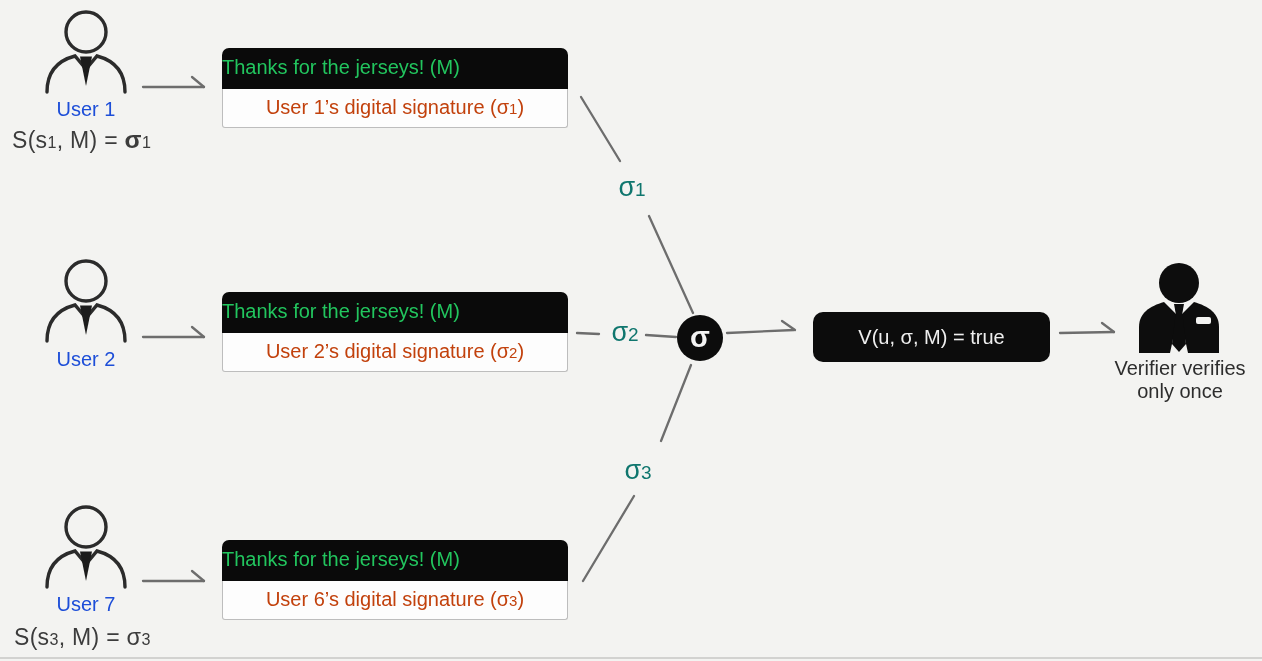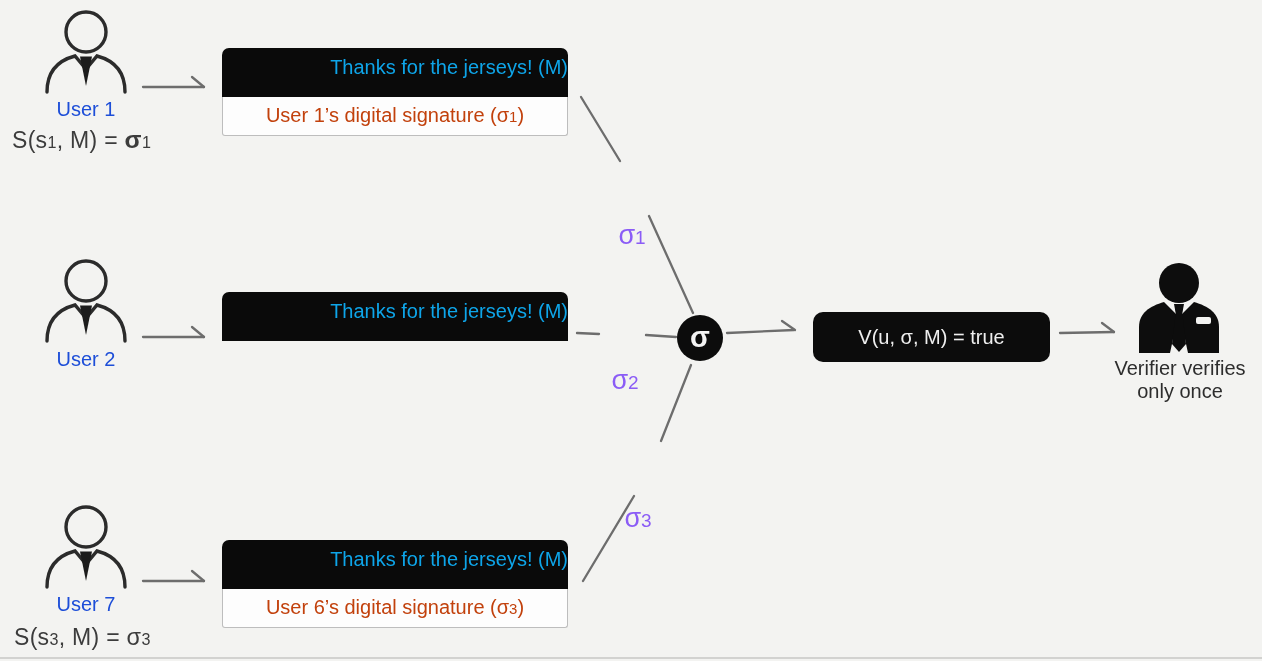--- a/index.html
+++ b/index.html
@@ -21,33 +21,33 @@
     position:absolute; font-size:23px; color:#3c3c3c; white-space:nowrap;
     letter-spacing:0.3px;
   }
   .formula .sub  { font-size:0.70em; }
   .formula .sigma { font-size:1.02em; }
   .formula .sigma.bold { font-weight:bold; font-size:1.08em; }
 
   
   .msgbox { position:absolute; left:222px; width:346px; }
   .msg-header {
-    background:#0a0a0a; color:#0ea5e9; font-size:20px;
-    height:49px; line-height:39px; text-align:right;
+    background:#0a0a0a; color:#22c55e; font-size:20px;
+    height:41px; line-height:39px; text-align:left;
     border-radius:7px 7px 0 0; white-space:nowrap;
   }
   .msg-body {
     background:#fdfdfd; border:1px solid #bdbdbd; border-top:none;
     color:#c2410c; font-size:20px; height:38px; line-height:37px;
     text-align:center; border-radius:0 0 3px 3px; white-space:nowrap;
   }
   .msg-body .sub { font-size:0.75em; }
 
   
-  .line-label { position:absolute; text-align:center; color:#8b5cf6; white-space:nowrap;margin-top:48px; }
+  .line-label { position:absolute; text-align:center; color:#0f766e; white-space:nowrap; }
   .ll-sigma { font-size:27px; }
   .ll-sub   { font-size:19px; }
 
   
   .agg-circle {
     position:absolute; left:677px; top:315px; width:46px; height:46px;
     border-radius:50%; background:#0c0c0c; color:#f4f4f4;
     text-align:center; font-size:29px; line-height:44px; font-weight:600;
   }
 
@@ -123,20 +123,23 @@
   <div class="person-icon" style="left:42px; top:257px;">
     <svg width="90" height="86" viewBox="0 0 90 86">
       <circle cx="44" cy="24" r="20" fill="none" stroke="#2b2b2b" stroke-width="3.4"></circle>
       <path d="M5,84 C5,62 18,52 33,48 L44,61 L55,48 C70,52 83,62 83,84" fill="none" stroke="#2b2b2b" stroke-width="3.4" stroke-linecap="round"></path>
       <path d="M38,48.5 L50,48.5 L44,78 Z" fill="#1c1c1c"></path>
     </svg>
   </div>
   <div class="user-label" style="left:30px; top:348px;">User 2</div>
   <div class="msgbox" style="top:292px;">
     <div class="msg-header">Thanks for the jerseys! (M)</div>
+    <div class="msg-body">
+      <span>User 2’s digital signature (σ</span><span class="sub">2</span><span>)</span>
+    </div>
   </div>
   <div class="line-label" style="left:602px; top:317px; width:46px;">
     <span class="ll-sigma">σ</span><span class="ll-sub">2</span>
   </div>
 
   <div class="person-icon" style="left:42px; top:503px;">
     <svg width="90" height="86" viewBox="0 0 90 86">
       <circle cx="44" cy="24" r="20" fill="none" stroke="#2b2b2b" stroke-width="3.4"></circle>
       <path d="M5,84 C5,62 18,52 33,48 L44,61 L55,48 C70,52 83,62 83,84" fill="none" stroke="#2b2b2b" stroke-width="3.4" stroke-linecap="round"></path>
       <path d="M38,48.5 L50,48.5 L44,78 Z" fill="#1c1c1c"></path>

